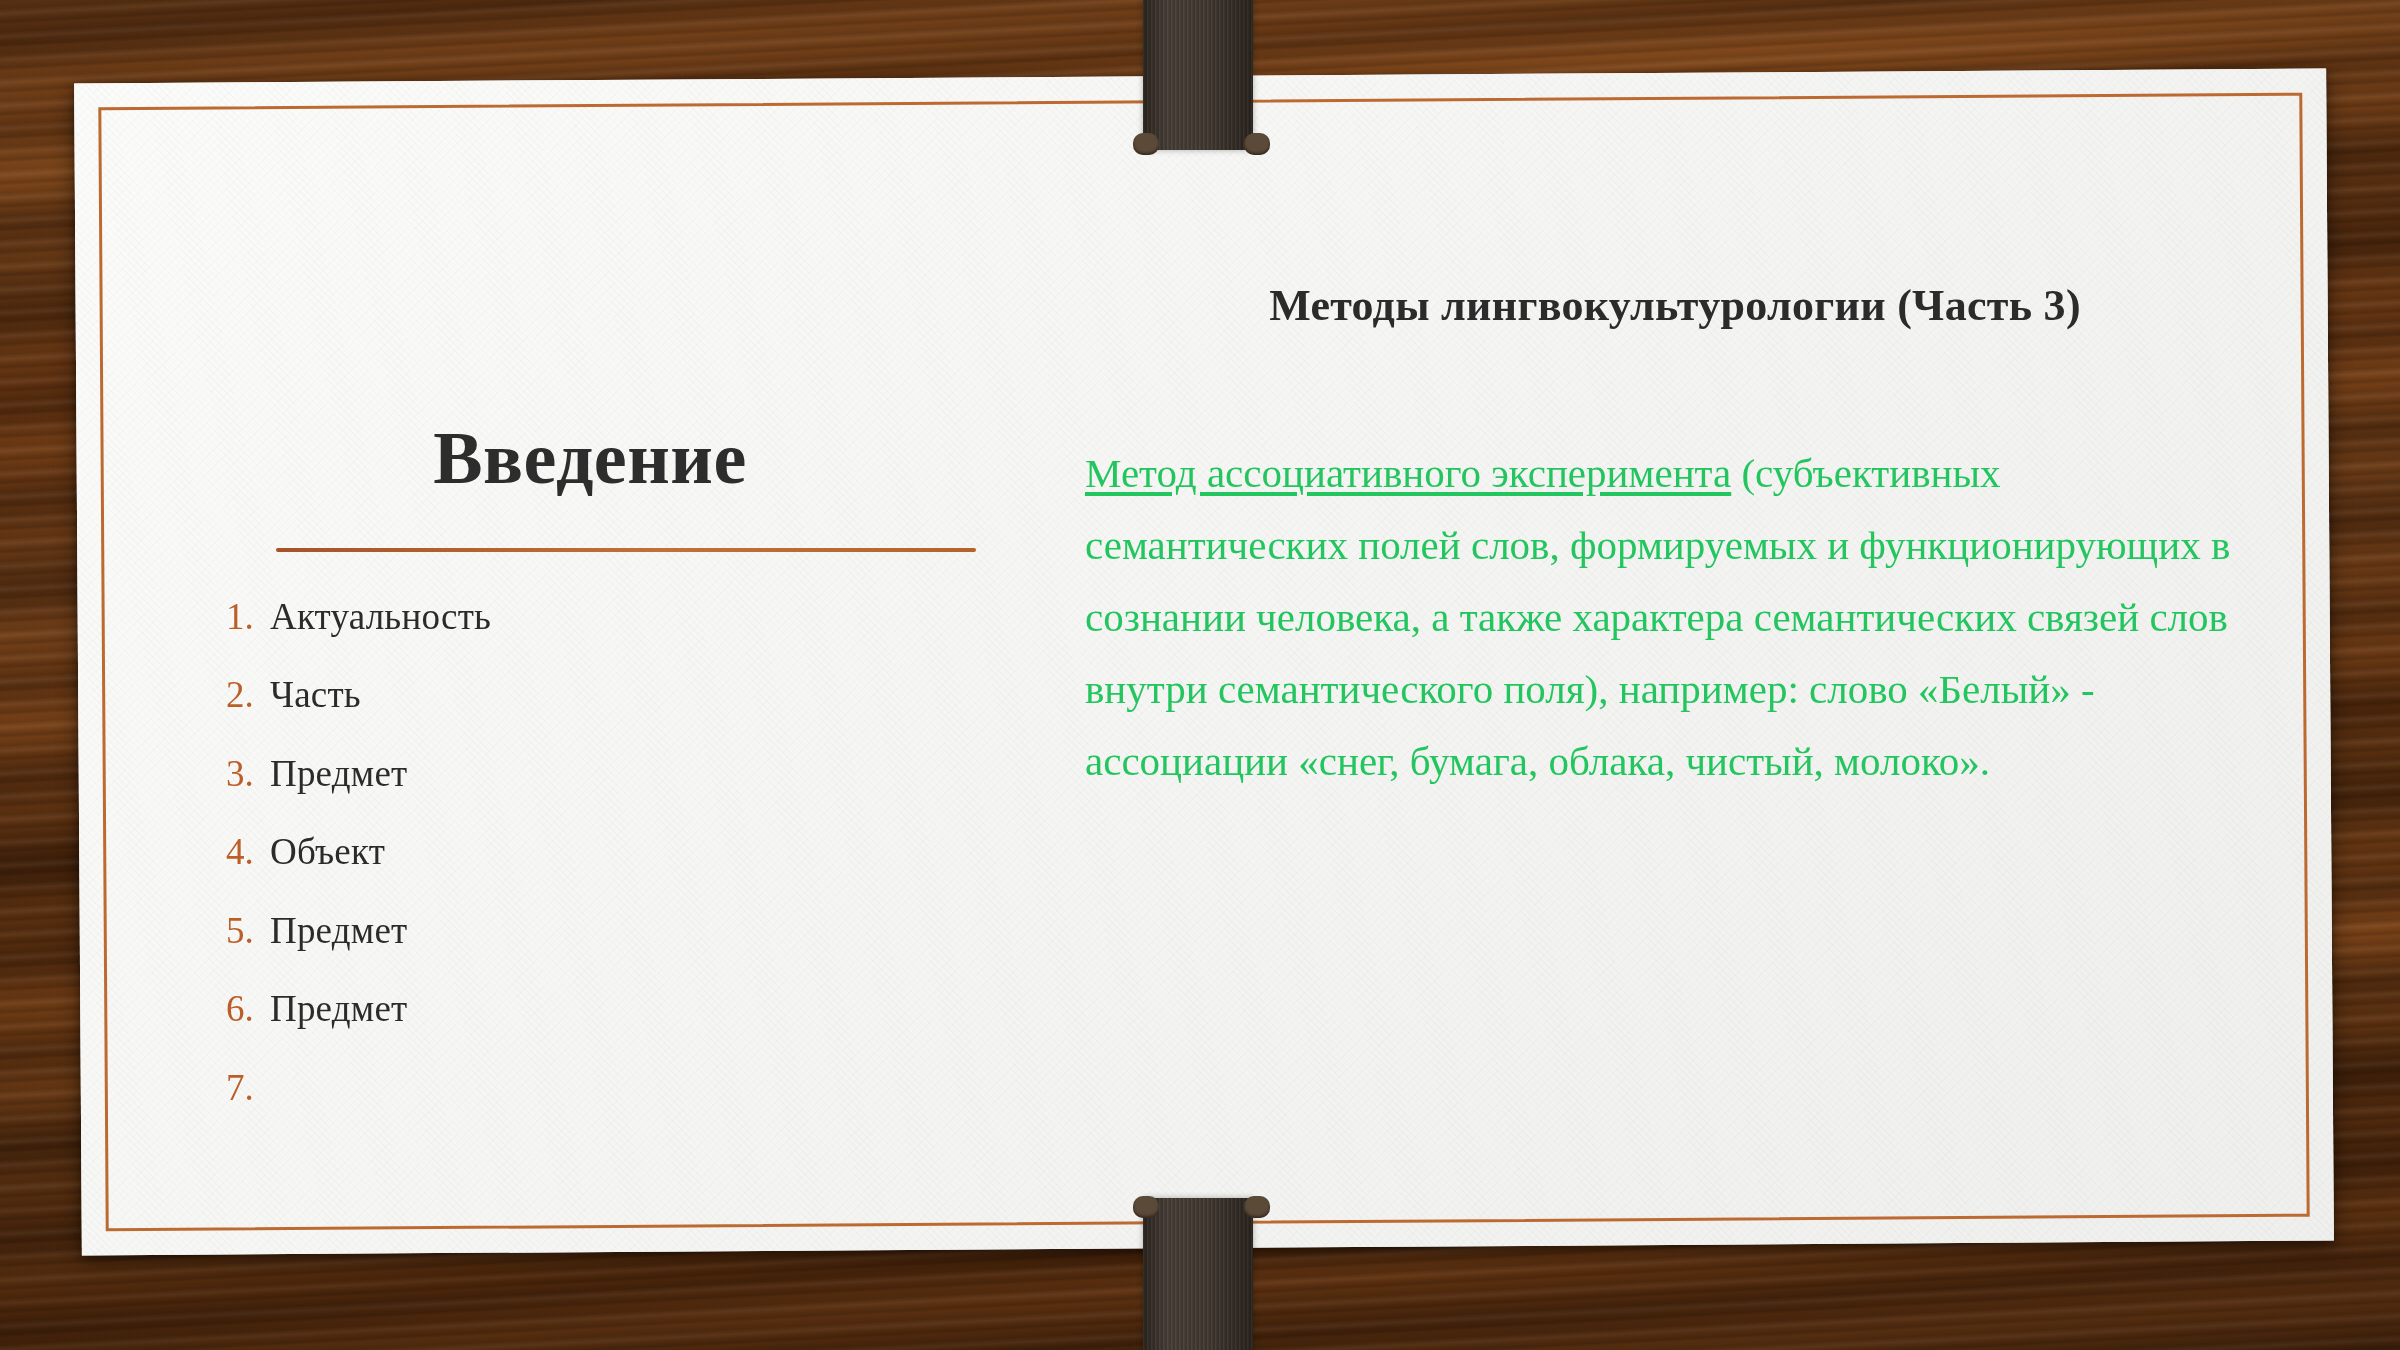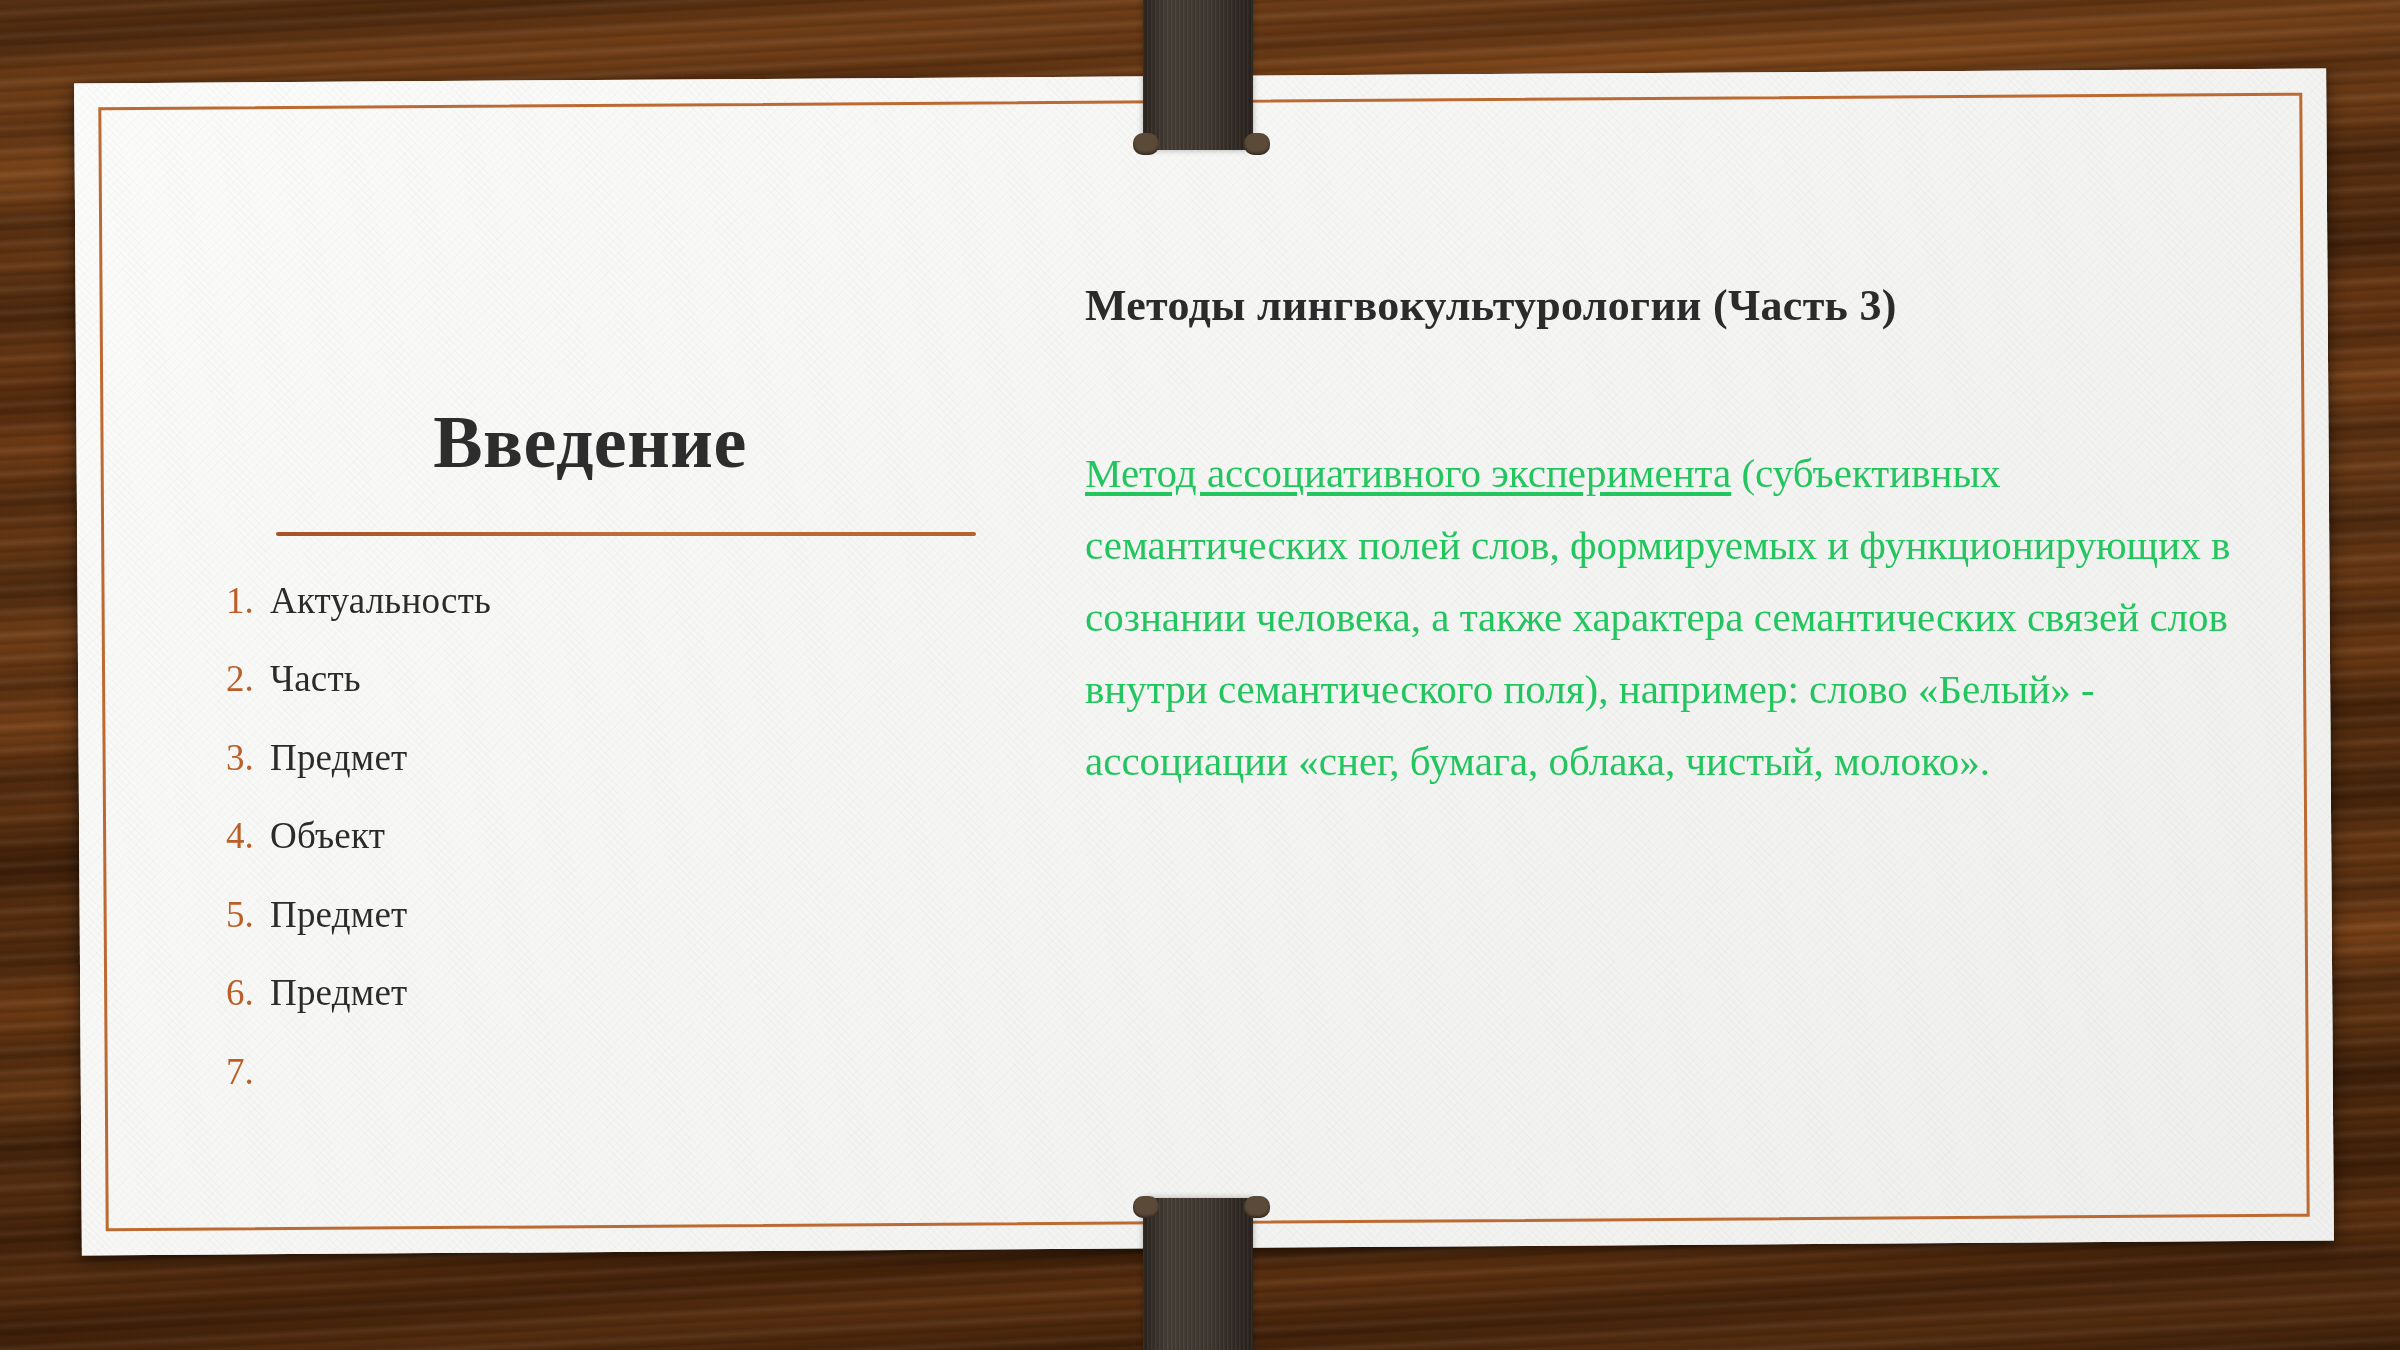--- a/index.html
+++ b/index.html
@@ -137,21 +137,21 @@
   }
   .cap-tl { left: 1133px; top: 133px; }
   .cap-tr { left: 1244px; top: 133px; }
   .cap-bl { left: 1133px; top: 1196px; }
   .cap-br { left: 1244px; top: 1196px; }
 
   
   .left-col {
     position: absolute;
     left: 200px;
-    top: 404px;
+    top: 420px;
     width: 780px;
   }
   .heading-intro {
     font-size: 74px;
     font-weight: bold;
     color: #2d2d2d;
     text-align: center;
     letter-spacing: 0.5px;
     line-height: 1.05;
     margin: 0;
@@ -191,21 +191,21 @@
   .right-col {
     position: absolute;
     left: 1085px;
     top: 280px;
     width: 1180px;
   }
   .slide-title {
     font-size: 44px;
     font-weight: bold;
     color: #2b2b2b;
-    text-align: left;
+    text-align: center;
     margin: 0;
     letter-spacing: 0.3px;
     line-height: 1.2;
   }
   .body-text {
     margin: 104px 0 0 0;
     font-size: 41px;
     line-height: 72px;
     color: #22c55e;
     text-align: left;

